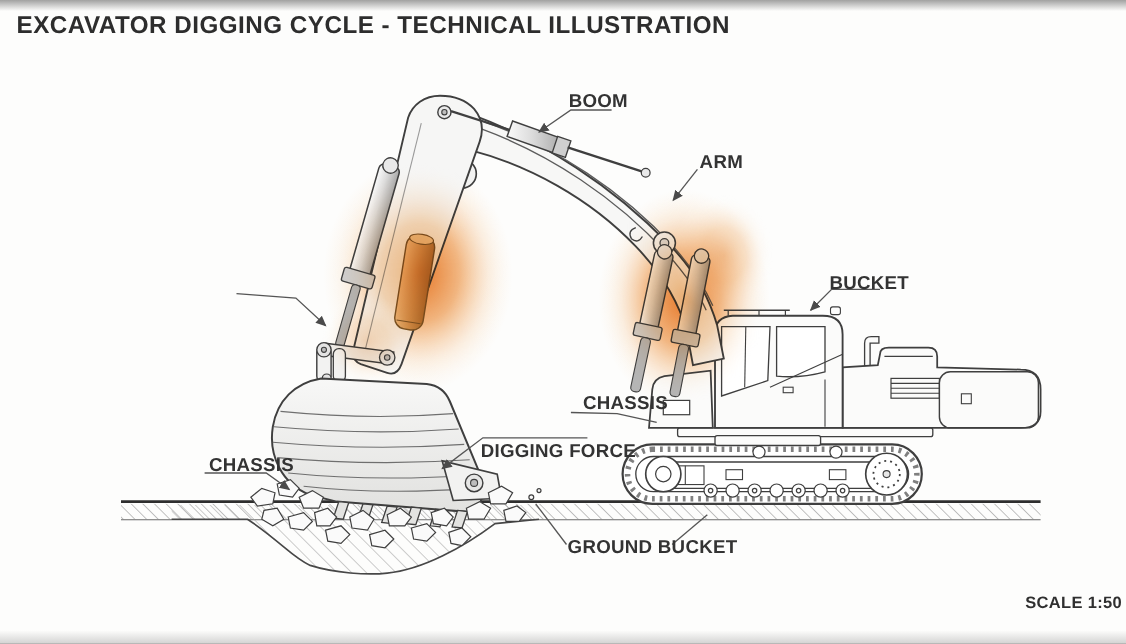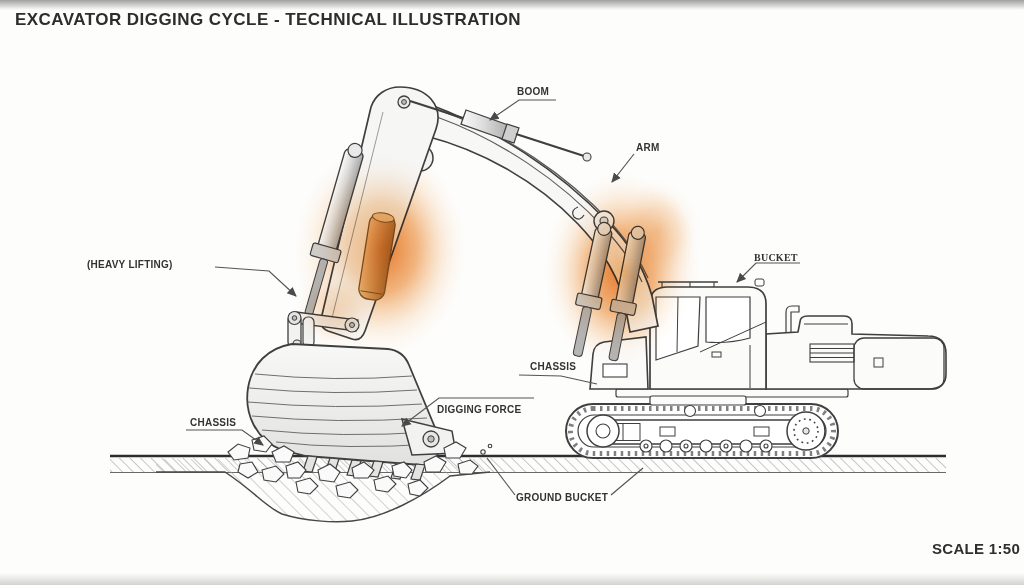--- a/index.html
+++ b/index.html
@@ -6,29 +6,29 @@
   #stage{
     position:relative;width:1024px;height:585px;overflow:hidden;
     background:#fdfdfc;
     font-family:"Liberation Sans","DejaVu Sans",sans-serif;
   }
   #stage svg{position:absolute;left:0;top:0;}
   .vignette-top{position:absolute;left:0;top:0;width:100%;height:10px;
     background:linear-gradient(to bottom,rgba(70,70,70,.5),rgba(70,70,70,0));pointer-events:none;}
   .vignette-bottom{position:absolute;left:0;bottom:0;width:100%;height:12px;
     background:linear-gradient(to top,rgba(115,115,115,.30),rgba(115,115,115,0));pointer-events:none;}
-  .lbl{position:absolute;font-size:10px;font-weight:600;color:#333;
+  .lbl{position:absolute;font-size:17px;font-weight:600;color:#333;
     letter-spacing:.25px;white-space:nowrap;line-height:19px;}
-  .title{position:absolute;left:15px;top:10px;font-size:17px;font-weight:600;
+  .title{position:absolute;left:15px;top:10px;font-size:22px;font-weight:600;
     color:#2d2d2d;letter-spacing:.45px;white-space:nowrap;}
   .scale{position:absolute;left:932px;top:540px;font-size:15px;font-weight:600;
     color:#2f2f2f;letter-spacing:.3px;text-align:right;}
   .l-boom{left:517px;top:82px;}
   .l-arm{left:636px;top:138px;}
-  .l-bucket{left:754px;top:248px;font-family:Liberation Serif, serif;}
+  .l-bucket{left:754px;top:248px;}
   .l-hyd{left:87px;top:255px;}
   .l-chassis{left:530px;top:357px;}
   .l-digging{left:437px;top:400px;}
   .l-tracks{left:190px;top:413px;}
   .l-ground{left:516px;top:488px;}
 </style>
 </head>
 <body>
 
 <div id="stage">
@@ -277,21 +277,20 @@
 <div class="lbl l-boom">
   <span>BOOM</span>
 </div>
 <div class="lbl l-arm">
   <span>ARM</span>
 </div>
 <div class="lbl l-bucket">
   <span>BUCKET</span>
 </div>
 <div class="lbl l-hyd">
-  <div>(HEAVY LIFTING)</div>
 </div>
 <div class="lbl l-chassis">
   <span>CHASSIS</span>
 </div>
 <div class="lbl l-digging">
   <span>DIGGING FORCE</span>
 </div>
 <div class="lbl l-tracks">
   <span>CHASSIS</span>
 </div>

